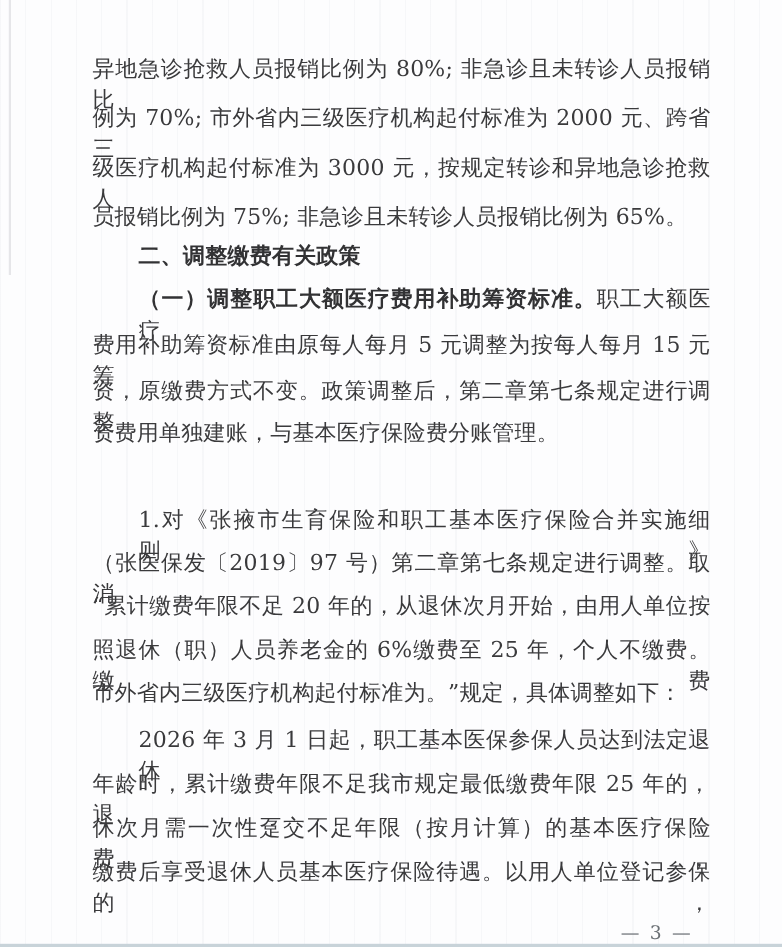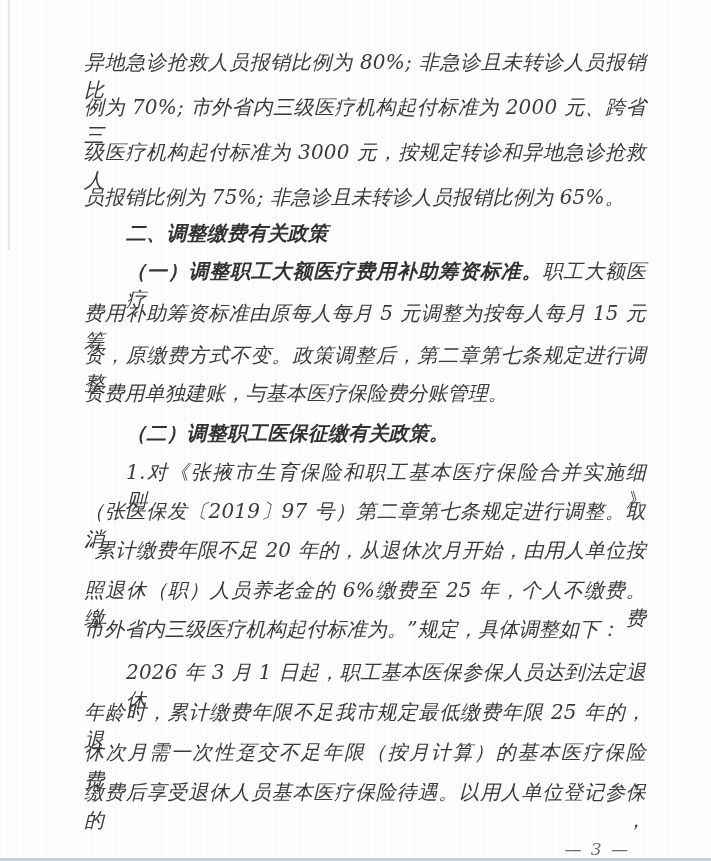--- a/index.html
+++ b/index.html
@@ -1,15 +1,15 @@
 <!DOCTYPE html>
 <html><head>
 <meta charset="utf-8">
 <style>
-  * { margin: 0; padding: 0; box-sizing: border-box; font-style: italic; }
+  * { margin: 0; padding: 0; box-sizing: border-box; }
   html, body { width: 711px; height: 861px; }
   body {
     font-family: "DejaVu Serif", "Liberation Serif", serif;
     background: #ffffff;
   }
   .page {
     position: relative;
     width: 711px;
     height: 861px;
     overflow: hidden;
@@ -73,21 +73,20 @@
 
   <div class="line end ind h" style="top:219px">二、调整缴费有关政策</div>
 
   <div class="line fill ind" style="top:257px">
     <span class="hb">（一）调整职工大额医疗费用补助筹资标准。</span><span>职工大额医疗</span>
   </div>
   <div class="line fill" style="top:299px">费用补助筹资标准由原每人每月 5 元调整为按每人每月 15 元筹</div>
   <div class="line fill" style="top:341px">资，原缴费方式不变。政策调整后，第二章第七条规定进行调整</div>
   <div class="line end" style="top:379px">资费用单独建账，与基本医疗保险费分账管理。</div>
 
-  <div class="line end ind h" style="top:419px">（二）调整职工医保征缴有关政策。</div>
 
   <div class="line fill ind" style="top:458px">1.对《张掖市生育保险和职工基本医疗保险合并实施细则》</div>
   <div class="line fill" style="top:497px">（张医保发〔2019〕97 号）第二章第七条规定进行调整。取消</div>
   <div class="line fill" style="top:536px">“累计缴费年限不足 20 年的，从退休次月开始，由用人单位按</div>
   <div class="line fill" style="top:576px">照退休（职）人员养老金的 6%缴费至 25 年，个人不缴费。缴费</div>
   <div class="line end" style="top:615px">市外省内三级医疗机构起付标准为。”规定，具体调整如下：</div>
 
   <div class="line fill ind" style="top:658px">2026 年 3 月 1 日起，职工基本医保参保人员达到法定退休</div>
   <div class="line fill" style="top:698px">年龄时，累计缴费年限不足我市规定最低缴费年限 25 年的，退</div>
   <div class="line fill" style="top:738px">休次月需一次性趸交不足年限（按月计算）的基本医疗保险费，</div>

